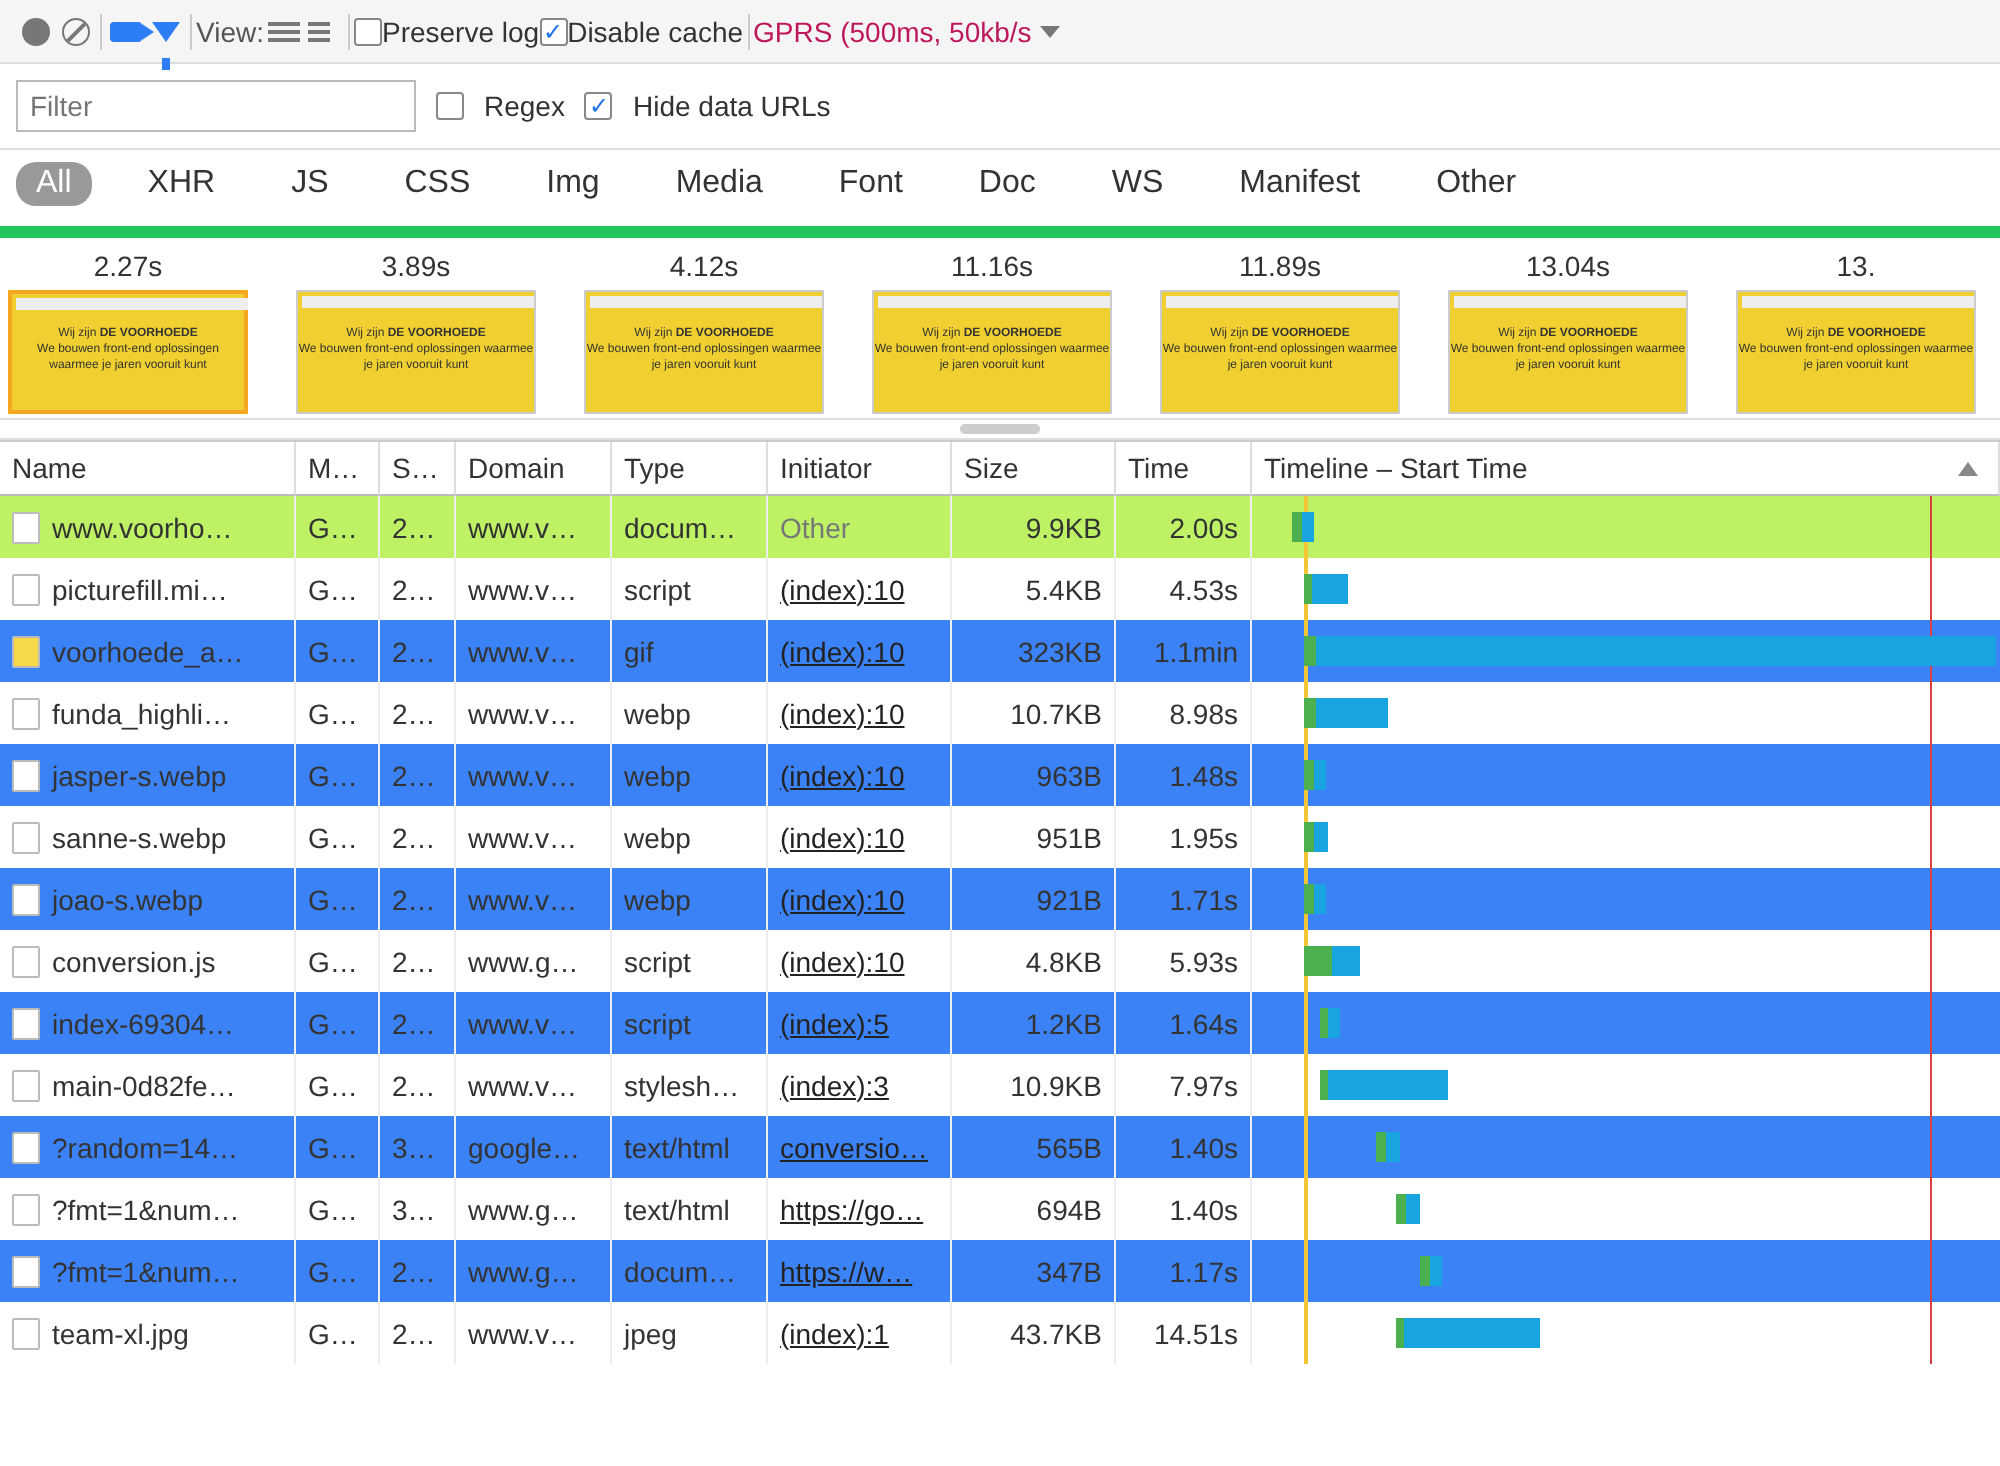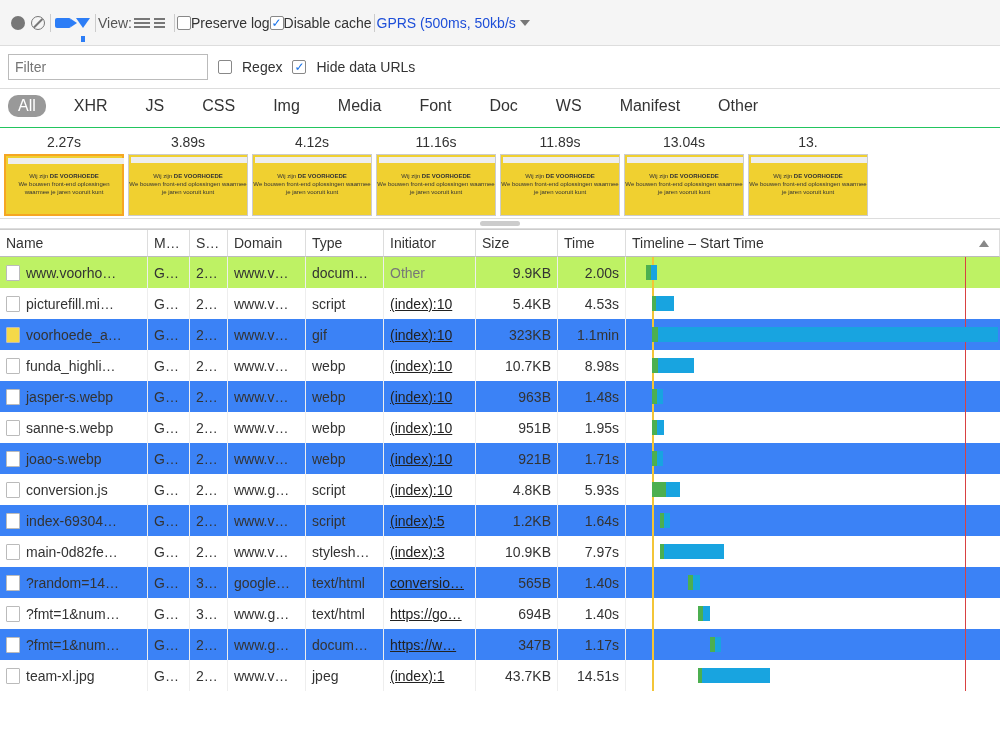--- a/index.html
+++ b/index.html
@@ -7,21 +7,21 @@
   font-family: -apple-system, "Helvetica Neue", Arial, sans-serif;
   font-size: 14px;
   color: #333;
   background: #fff;
   width: 1000px;
   overflow: hidden;
 }
 .toolbar {
   display: flex;
   align-items: center;
-  height: 46px;
+  height: 32px;
   padding: 0 8px;
   border-bottom: 1px solid #ddd;
   background: #f5f5f5;
   gap: 0;
 }
 .toolbar .sep { width: 1px; height: 18px; background: #ccc; margin: 0 2px; }
 .icon-btn {
   display: inline-flex;
   align-items: center;
   justify-content: center;
@@ -35,35 +35,35 @@
 .filter-funnel { width:0; height:0; border-left:7px solid transparent; border-right:7px solid transparent; border-top:10px solid #2c7df6; position:relative;}
 .filter-funnel::after{content:'';position:absolute;left:-2px;top:8px;width:4px;height:6px;background:#2c7df6;}
 .camera { width:16px; height:10px; background:#2c7df6; border-radius:2px; position:relative;}
 .camera::after{content:'';position:absolute;right:-6px;top:1px;width:0;height:0;border-top:4px solid transparent;border-bottom:4px solid transparent;border-left:6px solid #2c7df6;}
 .view-label { color: #555; }
 .view-icon { width:16px; height:12px; display:inline-flex; flex-direction:column; gap:2px; justify-content:center;}
 .view-icon span{display:block;height:2px;background:#777;width:100%;}
 .view-icon.frames span{width:70%;}
 .checkbox { width:14px; height:14px; border:1px solid #888; border-radius:2px; display:inline-flex; align-items:center; justify-content:center; background:#fff;}
 .checkbox.checked::after{content:'✓'; color:#1a73e8; font-size:12px; line-height:1;}
-.throttle { color:#1d4ed8; display:flex; align-items:center; gap:4px;}
+.throttle { color:#be185d; display:flex; align-items:center; gap:4px;}
 .throttle .caret{width:0;height:0;border-left:5px solid transparent;border-right:5px solid transparent;border-top:6px solid #777;}
 .filterbar {
   display:flex; align-items:center; gap:10px; padding:8px; border-bottom:1px solid #ddd;
 }
 .filter-input{
   width:200px; height:26px; padding:2px 6px; border:1px solid #bbb; font-size:14px; color:#888;
 }
 .typebar {
-  display:flex; align-items:center; gap:18px; padding:6px 8px 10px 8px; border-bottom:1px solid #22c55e; font-size:16px;
+  display:flex; align-items:center; gap:18px; padding:6px 8px 10px 8px; border-bottom:6px solid #22c55e; font-size:16px;
 }
 .chip{padding:2px 10px;border-radius:10px;cursor:pointer;}
 .chip.active{background:#999;color:#fff;}
 .filmstrip{
-  display:flex; padding:6px 4px 2px 4px; gap:4px; border-bottom:1px solid #ddd; overflow:hidden;
+  display:flex; padding:6px 4px 2px 4px; gap:24px; border-bottom:1px solid #ddd; overflow:hidden;
 }
 .frame{display:flex;flex-direction:column;align-items:center;gap:4px;}
 .frame-time{font-size:14px;color:#333;}
 .thumb{width:120px;height:62px;border:1px solid #ccc;background:#f0d030;position:relative;display:flex;align-items:center;justify-content:center;}
 .thumb .hdr{position:absolute;top:2px;left:2px;width:116px;height:6px;background:#eee;}
 .thumb-txt{font-size:6px;color:#333;text-align:center;line-height:1.3;}
 .frame.selected .thumb{border:2px solid #f5a623;}
 .dragbar{height:10px;display:flex;align-items:center;justify-content:center;border-bottom:1px solid #ddd;}
 .dragbar div{width:40px;height:5px;background:#ccc;border-radius:3px;}
 .grid{display:grid;grid-template-columns:148px 42px 38px 78px 78px 92px 82px 68px 1fr;border-top:1px solid #ccc;}

